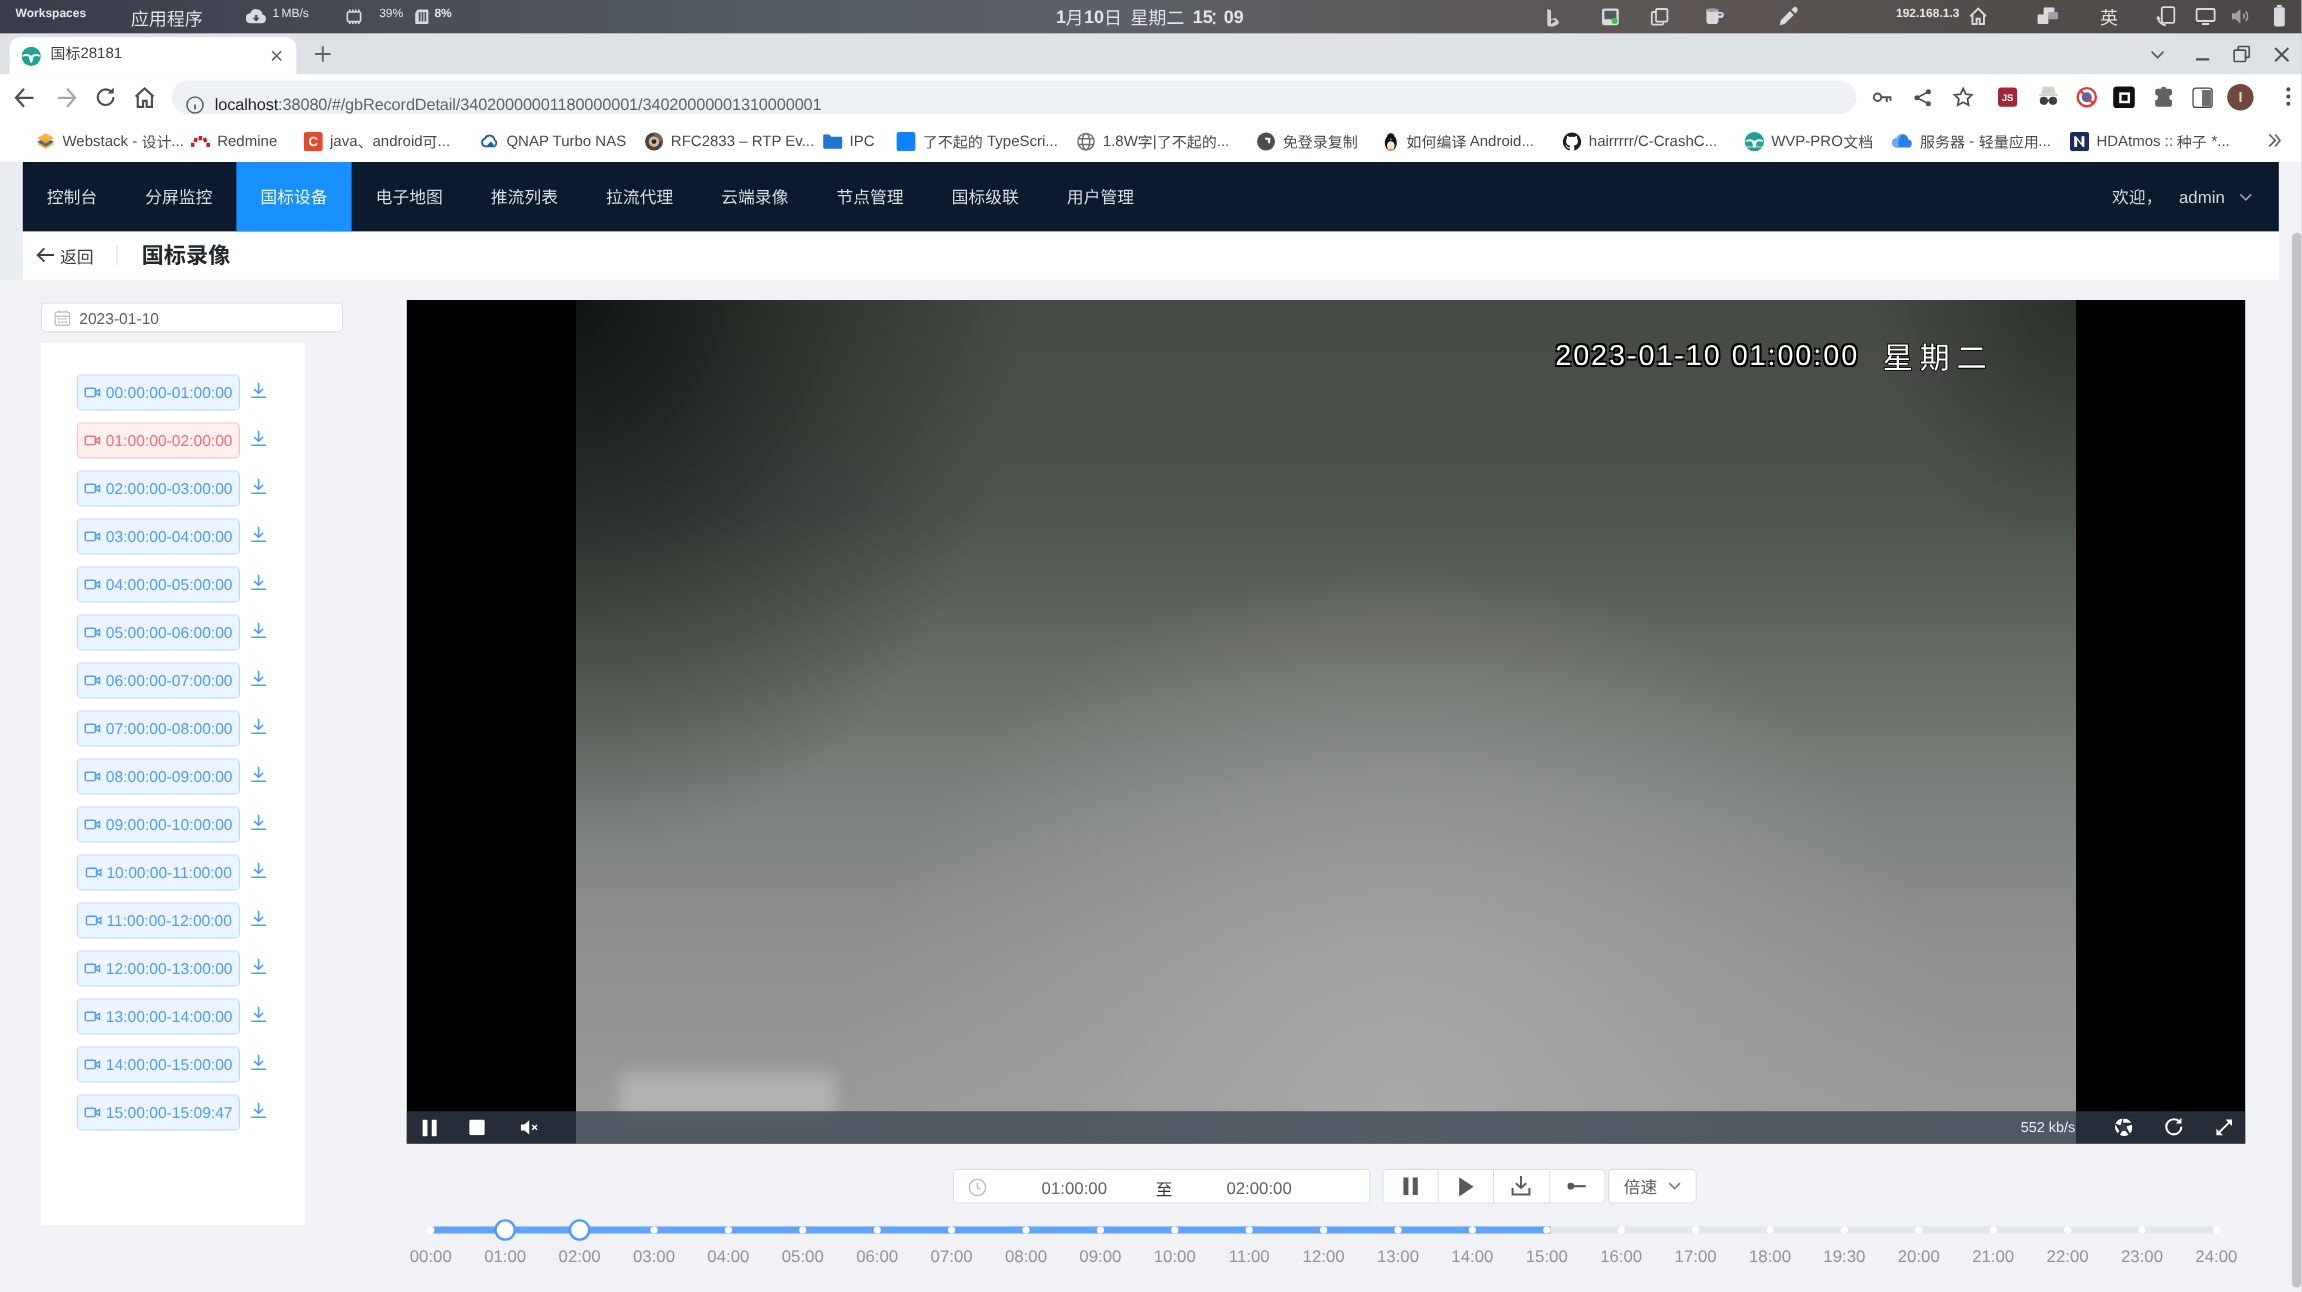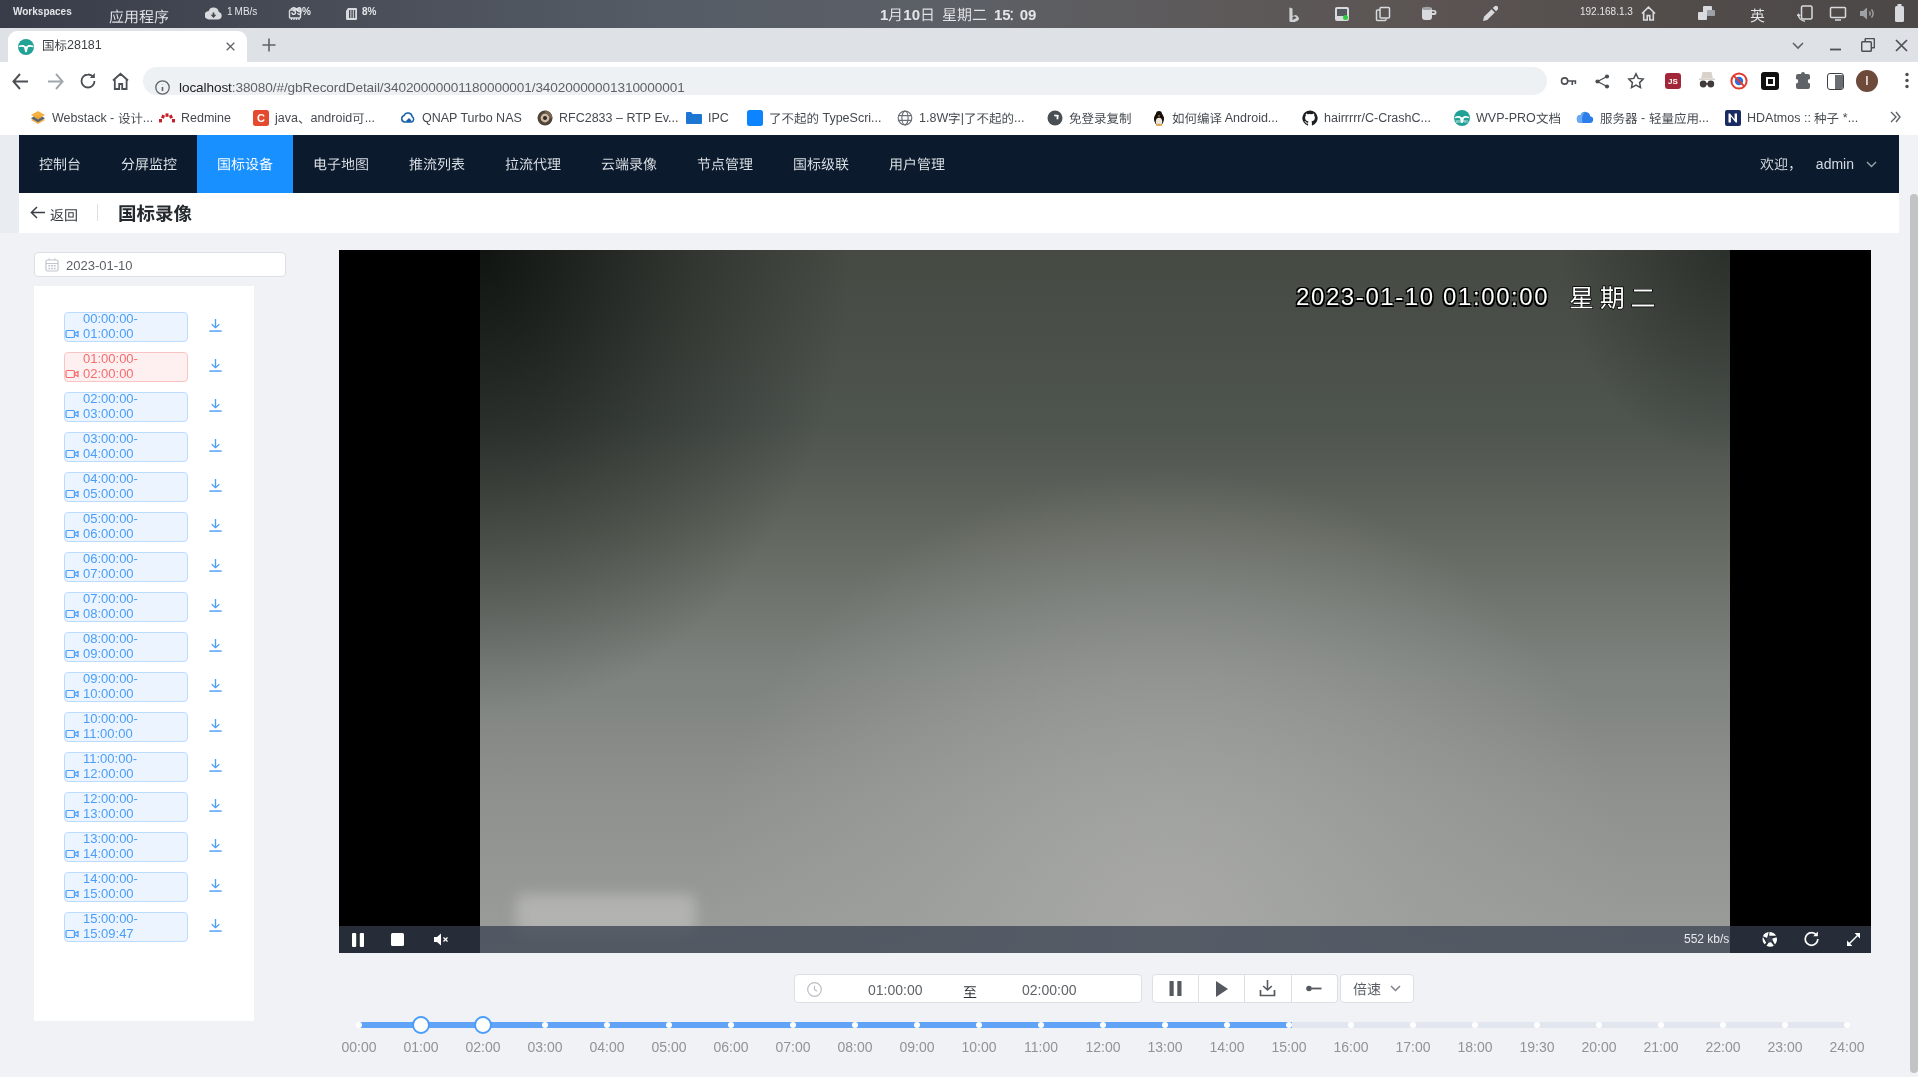--- a/index.html
+++ b/index.html
@@ -20,21 +20,21 @@
 .bk>svg{margin-right:6px;flex:none}
 .bk span{font-size:12.5px;color:#454a50;white-space:nowrap}
 .page{position:relative;width:1918px;height:942px;background:#f0f2f5}
 .gnav{position:absolute;left:19px;top:0;width:1880px;height:58px;background:#0b1a2d;display:flex}
 .mi{height:58px;display:flex;align-items:center;justify-content:center}
 .mi.active{background:#1890ff}
 .welcome{position:absolute;right:22px;top:0;height:58px;display:flex;align-items:center}
 .subhead{position:absolute;left:19px;top:58px;width:1880px;height:40px;background:#fff}
 .dateinput{position:absolute;left:34px;top:117px;width:252px;height:25px;background:#fff;border:1px solid #dcdfe6;border-radius:4px}
 .panel{position:absolute;left:34px;top:151px;width:220px;height:735px;background:#fff}
-.rec{position:absolute;left:30px;width:124px;height:30px;border:1px solid #bcdcff;background:#ecf5ff;border-radius:4px;display:flex;align-items:flex-end;justify-content:center;color:#4a9df8;font-size:13px}
+.rec{position:absolute;left:30px;width:136px;height:30px;border:1px solid #bcdcff;background:#ecf5ff;border-radius:4px;display:flex;align-items:center;justify-content:center;color:#4a9df8;font-size:13px}
 .rec.sel{border-color:#fbc4c4;background:#fef0f0;color:#f56c6c}
 .dl{position:absolute;left:174px}
 .player{position:absolute;left:339px;top:115px;width:1532px;height:703px;background:#000}
 .vid{position:absolute;left:141px;top:0;width:1250px;height:703px;background:
  radial-gradient(38% 85% at 0% 0%,rgba(8,13,10,.88) 0%,rgba(8,13,10,.33) 45%,rgba(8,13,10,0) 78%),
  radial-gradient(18% 40% at 100% 0%,rgba(15,21,16,.5) 0%,rgba(15,21,16,0) 75%),
  radial-gradient(50% 85% at 55% 95%,rgba(169,170,168,.95) 0%,rgba(161,163,161,.55) 40%,rgba(152,154,152,0) 75%),
  linear-gradient(180deg,#454a43 0%,#4e544e 25%,#62675f 40%,#7d827e 60%,#8f918f 78%,#9b9d9a 100%)}
 .wm{position:absolute;left:36px;top:644px;width:180px;height:40px;background:rgba(205,205,203,.5);border-radius:8px;filter:blur(7px)}
 .osd{position:absolute;left:816px;top:33px;font-size:24px;color:#fff;letter-spacing:1.6px;white-space:nowrap;text-shadow:-1.5px -1.5px 0 #000,1.5px -1.5px 0 #000,-1.5px 1.5px 0 #000,1.5px 1.5px 0 #000;display:flex;align-items:center;gap:20px}
@@ -65,21 +65,21 @@
  <svg class="tb-ic" style="left:205px;top:7px" width="17" height="14" viewBox="0 0 17 14">
       <path fill="#d8dadd" d="M13.8 5.1A5.3 5.3 0 0 0 3.6 4 4.2 4.2 0 0 0 4 12.4h9.2a3.7 3.7 0 0 0 .6-7.3zM8.5 11 5.6 7.8h2V5.4h1.8v2.4h2z"></path>
     </svg>
  <span class="tb-txt" style="left:227px;font-weight:normal">1 MB/s</span>
  <svg class="tb-ic" style="left:287px;top:7px" width="16" height="14" viewBox="0 0 16 14">
       <g fill="none" stroke="#d8dadd" stroke-width="1.4">
         <rect x="2.5" y="3" width="11" height="8" rx="1"></rect>
         <path d="M4.5 3V1M7 3V1M9.5 3V1M12 3V1M4.5 13v-2M7 13v-2M9.5 13v-2M12 13v-2"></path>
       </g>
     </svg>
- <span class="tb-txt" style="left:291px;font-weight:bold">39%</span>
+ <span class="tb-txt" style="left:316px;font-weight:normal">39%</span>
  <svg class="tb-ic" style="left:345px;top:7px" width="13" height="14" viewBox="0 0 13 14">
       <path fill="#d8dadd" d="M3 1h8a1 1 0 0 1 1 1v10a1 1 0 0 1-1 1H2a1 1 0 0 1-1-1V4zm1 2v8h1.4V3zm2.4 0v8h1.4V3zm2.4 0v8h1.4V3z"></path>
     </svg>
  <span class="tb-txt" style="left:362px;font-weight:bold">8%</span>
  <span style="position:absolute;left:880px;top:6px" id="clockarea"><span style="display:inline-flex;align-items:center;color:#e3e5e8;font-size:15px;font-weight:bold">1<svg class="cj" width="15" height="15" viewBox="0 0 1000 1000" fill="#e3e5e8">
           <use href="#c6708"></use>
         </svg>10<svg class="cj" width="15" height="15" viewBox="0 0 1000 1000" fill="#e3e5e8">
           <use href="#c65e5"></use>
         </svg><span style="width:7px"></span><svg class="cj" width="45" height="15" viewBox="0 0 3000 1000" fill="#e3e5e8">
           <use href="#c661f"></use>
@@ -102,21 +102,21 @@
         <path d="M11 12.5v1a1 1 0 0 1-1 1H2.5a1 1 0 0 1-1-1V5a1 1 0 0 1 1-1H5"></path>
       </g>
     </svg>
  <svg class="tb-ic" style="left:1420px;top:6px" width="18" height="15" viewBox="0 0 18 15">
       <path fill="#d8dadd" d="M2 2h10v9a3 3 0 0 1-3 3H5a3 3 0 0 1-3-3zm10 2h2a2 2 0 0 1 0 5h-2V7h2a.5.5 0 0 0 0-1.5h-2z"></path>
       <ellipse cx="7" cy="2.4" rx="5" ry="1.6" fill="#9ea1a6"></ellipse>
     </svg>
  <svg class="tb-ic" style="left:1482px;top:5px" width="16" height="17" viewBox="0 0 16 17">
       <path fill="#d8dadd" d="M12.6 1.2a2.3 2.3 0 0 1 3.2 3.2L14 6.2l-3.2-3.2zM9.6 4.2l3.2 3.2-7.6 7.6-4.2 1 1-4.2z"></path>
     </svg>
- <span class="tb-txt" style="left:1580px;font-weight:normal">192.168.1.3</span>
+ <span class="tb-txt" style="left:1580px;font-weight:bold">192.168.1.3</span>
  <svg class="tb-ic" style="left:1640px;top:5px" width="17" height="17" viewBox="0 0 17 17">
       <path fill="none" stroke="#d8dadd" stroke-width="1.6" d="M2 8.5 8.5 2.2 15 8.5M3.7 7.2V15h3.5v-4.4h2.6V15h3.5V7.2"></path>
     </svg>
  <svg class="tb-ic" style="left:1697px;top:6px" width="19" height="15" viewBox="0 0 19 15">
       <g fill="#d8dadd">
         <rect x="6" y="0" width="9" height="7" rx="1"></rect>
         <rect x="10" y="4" width="8" height="6" rx="1" fill="#9ea1a6"></rect>
         <rect x="1" y="6" width="9" height="8" rx="1"></rect>
       </g>
     </svg>

